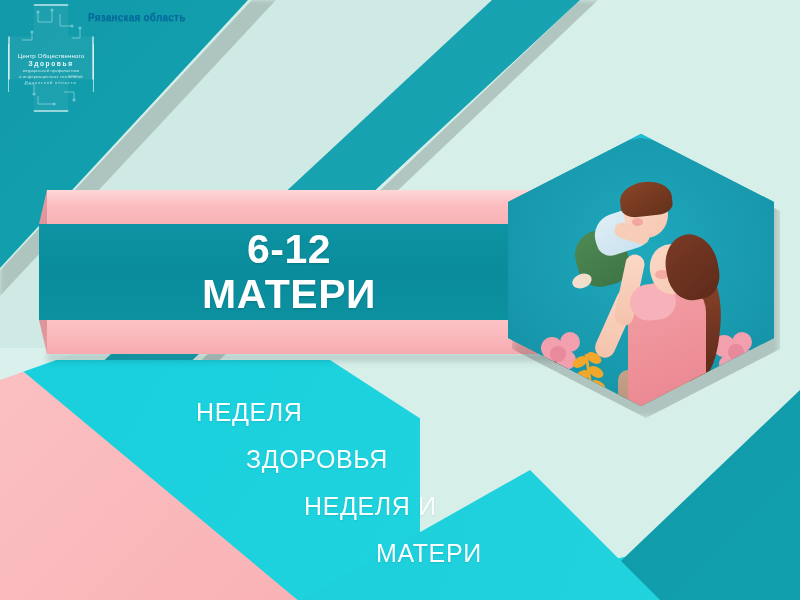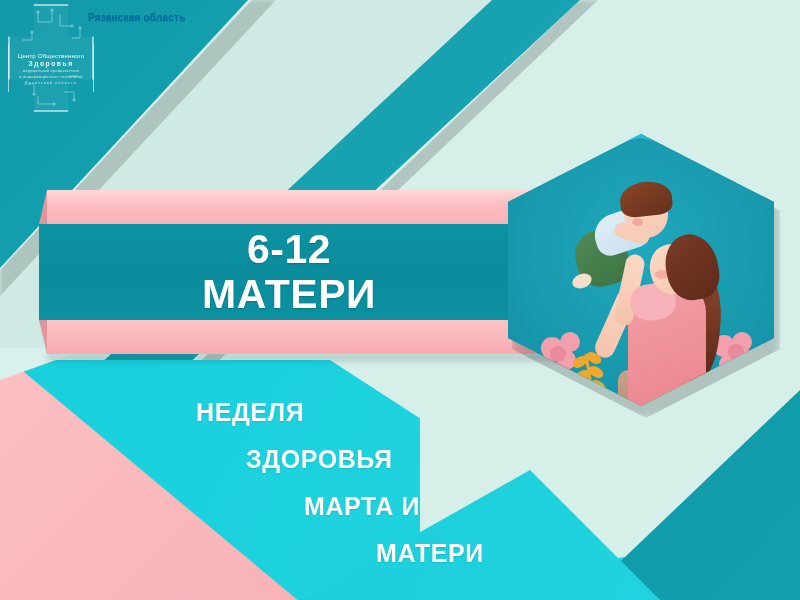--- a/index.html
+++ b/index.html
@@ -296,21 +296,21 @@
     background:rgba(240,140,140,.6); border-radius:50%;
   }
   .c-arm{
     left:106px; top:92px; width:36px; height:15px;
     background:#f7cdb8; border-radius:9px; transform:rotate(18deg);
   }
 
   
   .stair{ position:absolute; left:0; top:392px; width:800px; height:200px; }
   .stair-line{
-    position:absolute; font-size:25px; font-weight:bold; color:#fbfeff;
+    position:absolute; font-size:25px; font-weight:normal; color:#fbfeff;
     letter-spacing:.6px; white-space:nowrap;
     text-shadow:0 1px 2px rgba(0,0,0,.10);
   }
   .sl0{ left:196px; top:6px; }
   .sl1{ left:246px; top:53px; }
   .sl2{ left:304px; top:100px; }
   .sl3{ left:376px; top:147px; }
 </style>
 </head>
 <body>
@@ -452,17 +452,17 @@
       <div class="fig m-cheek"></div>
       <div class="fig m-hair"></div>
 
       <div class="hex-bevel-top"></div>
     </div>
   </div>
 
   <div class="stair">
     <div class="stair-line sl0">НЕДЕЛЯ</div>
     <div class="stair-line sl1">ЗДОРОВЬЯ</div>
-    <div class="stair-line sl2">МАРТА И</div>
+    <div class="stair-line sl2">НЕДЕЛЯ И</div>
     <div class="stair-line sl3">МАТЕРИ</div>
   </div>
 
 </div>
 
 </body></html>

